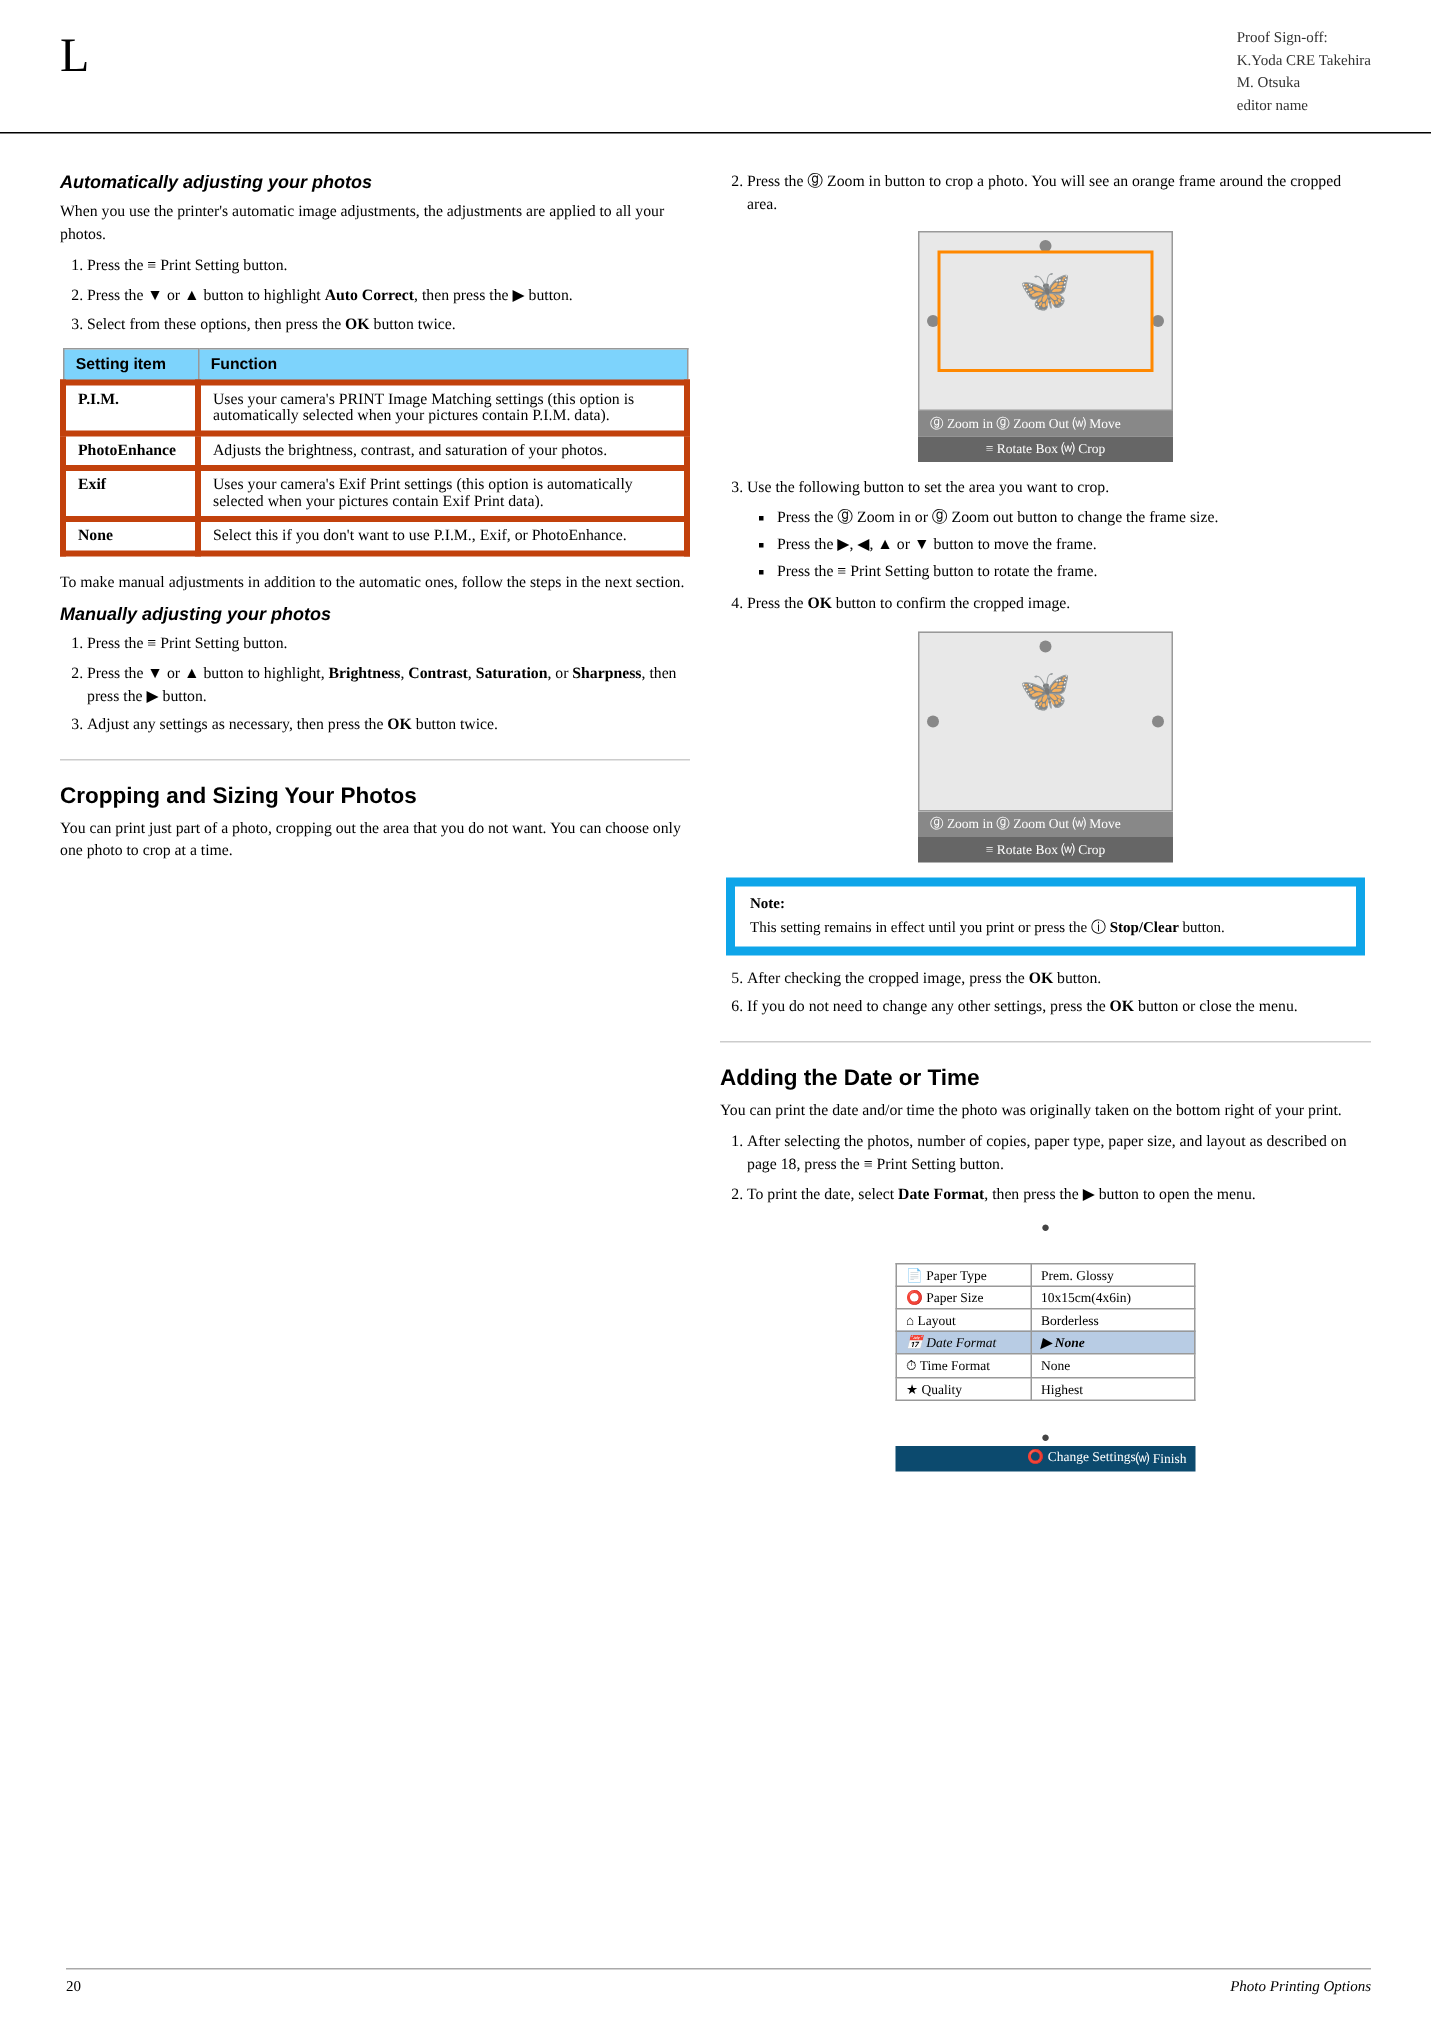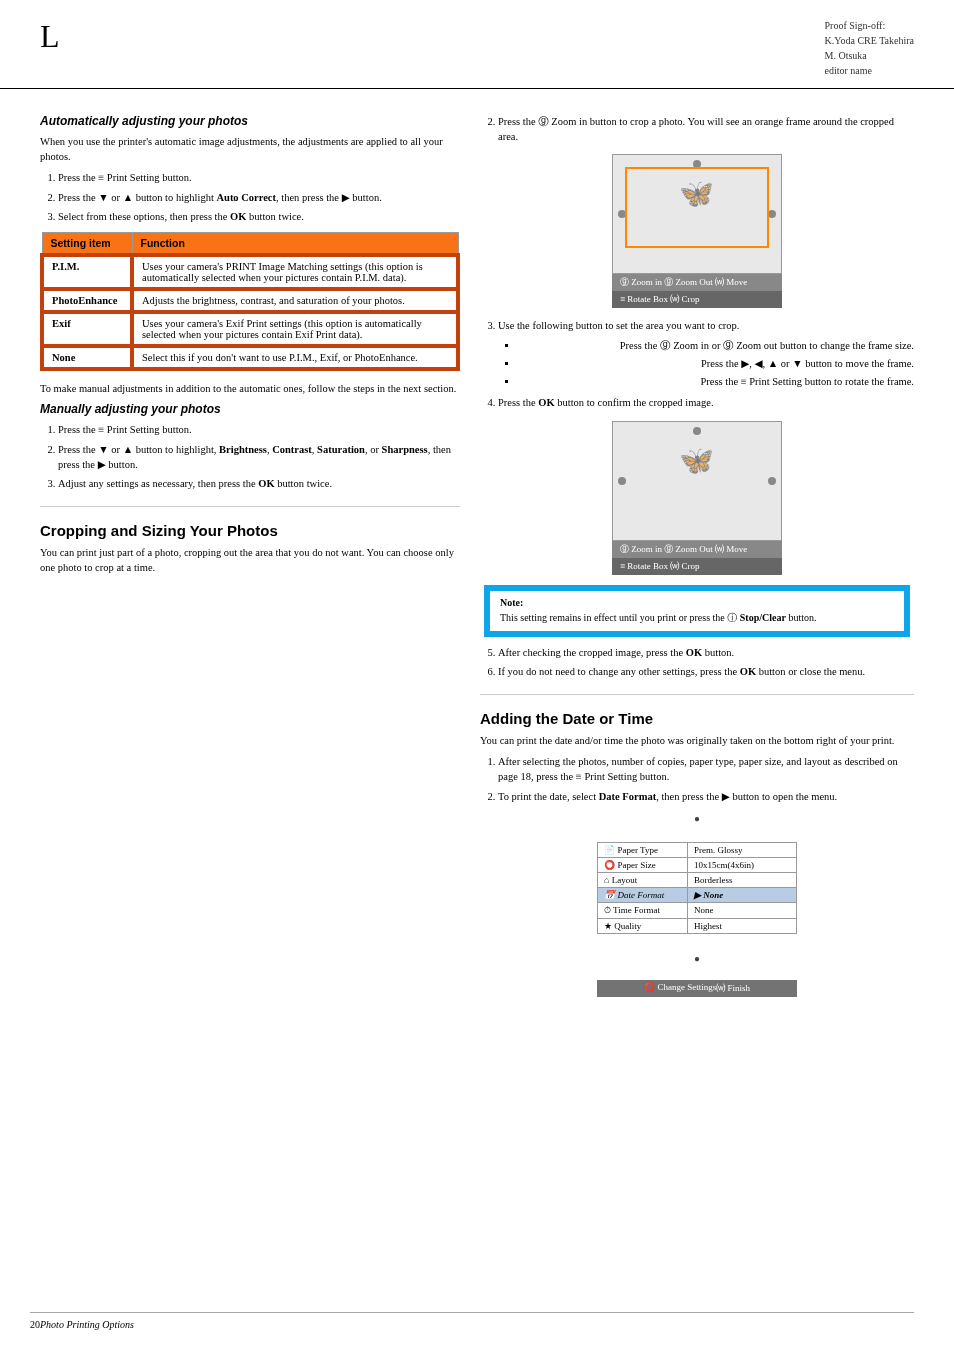--- a/index.html
+++ b/index.html
@@ -105,31 +105,30 @@
     }
     ul {
       list-style: square;
       padding-left: 20px;
       margin-bottom: 6px;
     }
     ul li {
       font-size: 10.5px;
       line-height: 1.45;
       margin-bottom: 3px;
-      text-align: right;
     }
     
     .settings-table {
       width: 100%;
       border-collapse: collapse;
       margin-bottom: 10px;
       font-size: 10.5px;
     }
     .settings-table th {
-      background: #f97316;
+      background: #7dd3fc;
       border: 1px solid #999;
       padding: 4px 8px;
       text-align: left;
       font-family: Arial, sans-serif;
       font-size: 10.5px;
     }
     .settings-table td {
       border: 4px solid #c2410c;
       padding: 4px 8px;
       vertical-align: top;
@@ -198,65 +197,65 @@
       text-align: center;
       display: flex;
       justify-content: space-between;
     }
     .img-caption2 {
       background: #666;
       color: #fff;
       font-size: 9px;
       padding: 2px 8px;
       width: 170px;
-      text-align: left;
+      text-align: center;
     }
     .screen-table {
       width: 200px;
       border-collapse: collapse;
       font-size: 9px;
       margin: 16px auto;
     }
     .screen-table tr td {
       border: 1px solid #999;
       padding: 2px 6px;
     }
     .screen-table tr td:first-child {
       width: 90px;
     }
     .screen-footer {
       width: 200px;
-      background: #737373;
+      background: #0c4a6e;
       color: #fff;
       font-size: 9px;
       padding: 2px 6px;
-      margin: 16px auto;
-      display: flex;
-      justify-content: center;
+      margin: 0 auto;
+      display: flex;
+      justify-content: flex-end;
     }
     
     .note-box {
       border: 6px solid #0ea5e9;
       padding: 6px 10px;
       margin: 8px 4px;
       font-size: 10px;
     }
     .note-box .note-title {
       font-weight: bold;
       font-size: 10px;
       margin-bottom: 3px;
     }
     
     .footer {
       position: absolute;
       bottom: 20px;
-      left: 30px;
+      left: 44px;
       right: 40px;
       display: flex;
-      justify-content: flex-start;
+      justify-content: space-between;
       align-items: center;
       border-top: 1px solid #aaa;
       padding-top: 6px;
     }
     .footer-page {
       font-size: 10px;
     }
     .footer-text {
       font-size: 10px;
       font-style: italic;

